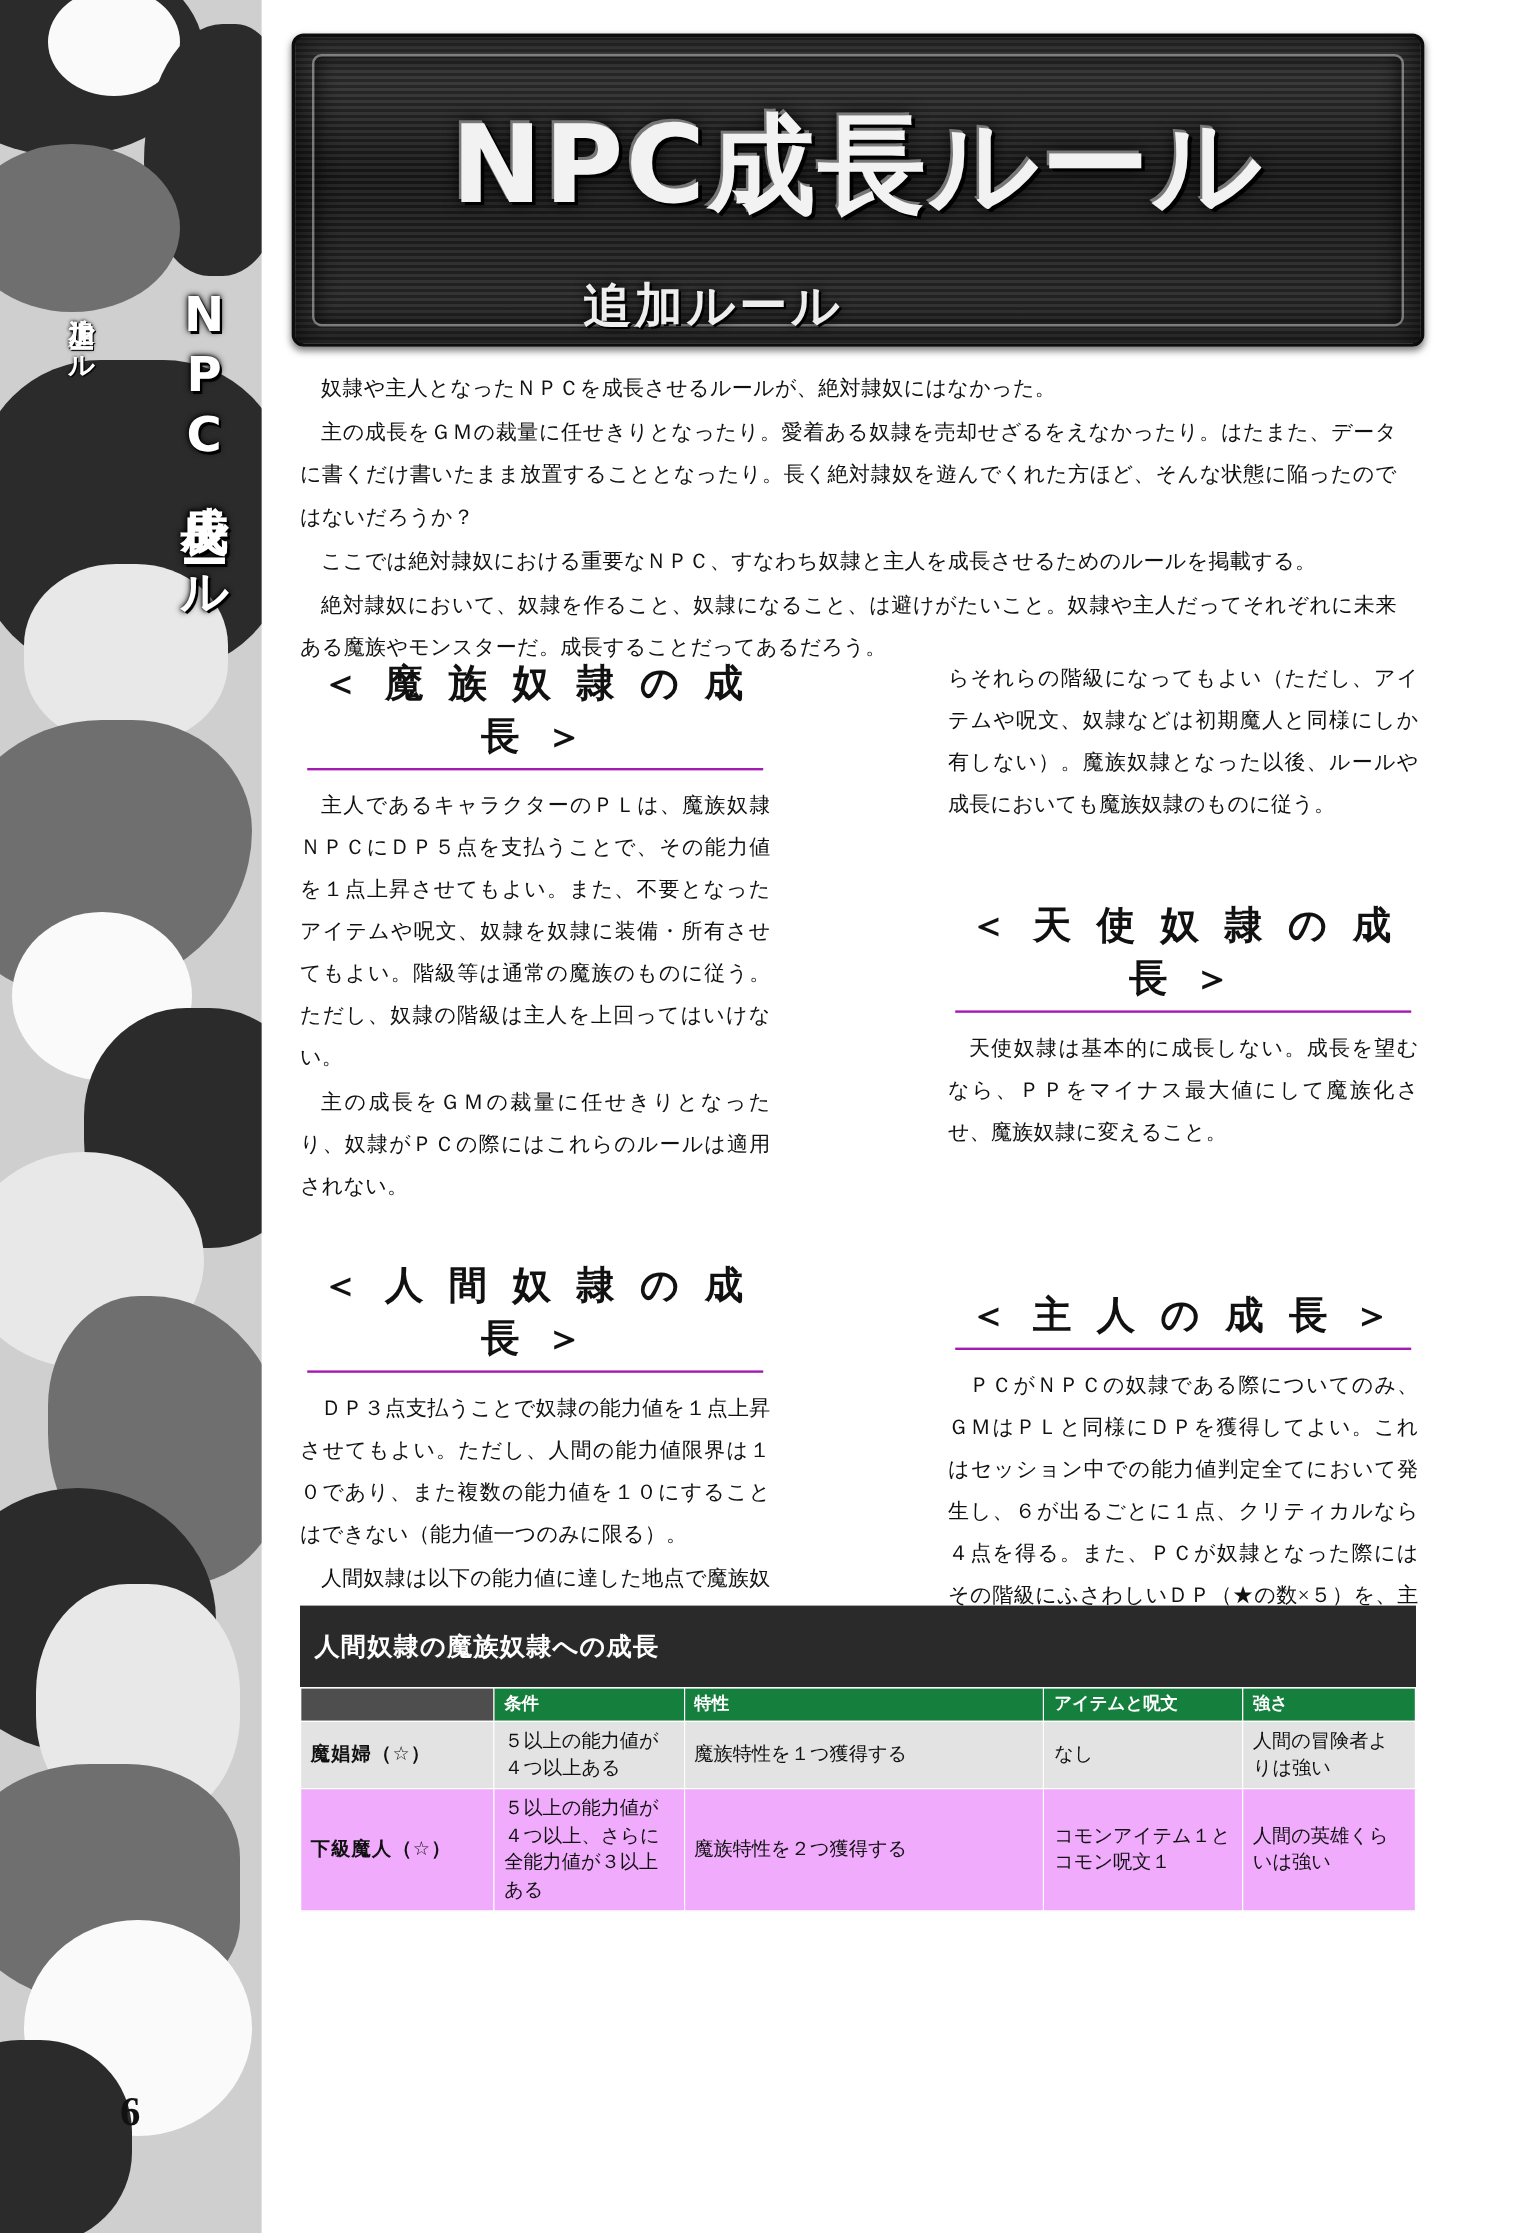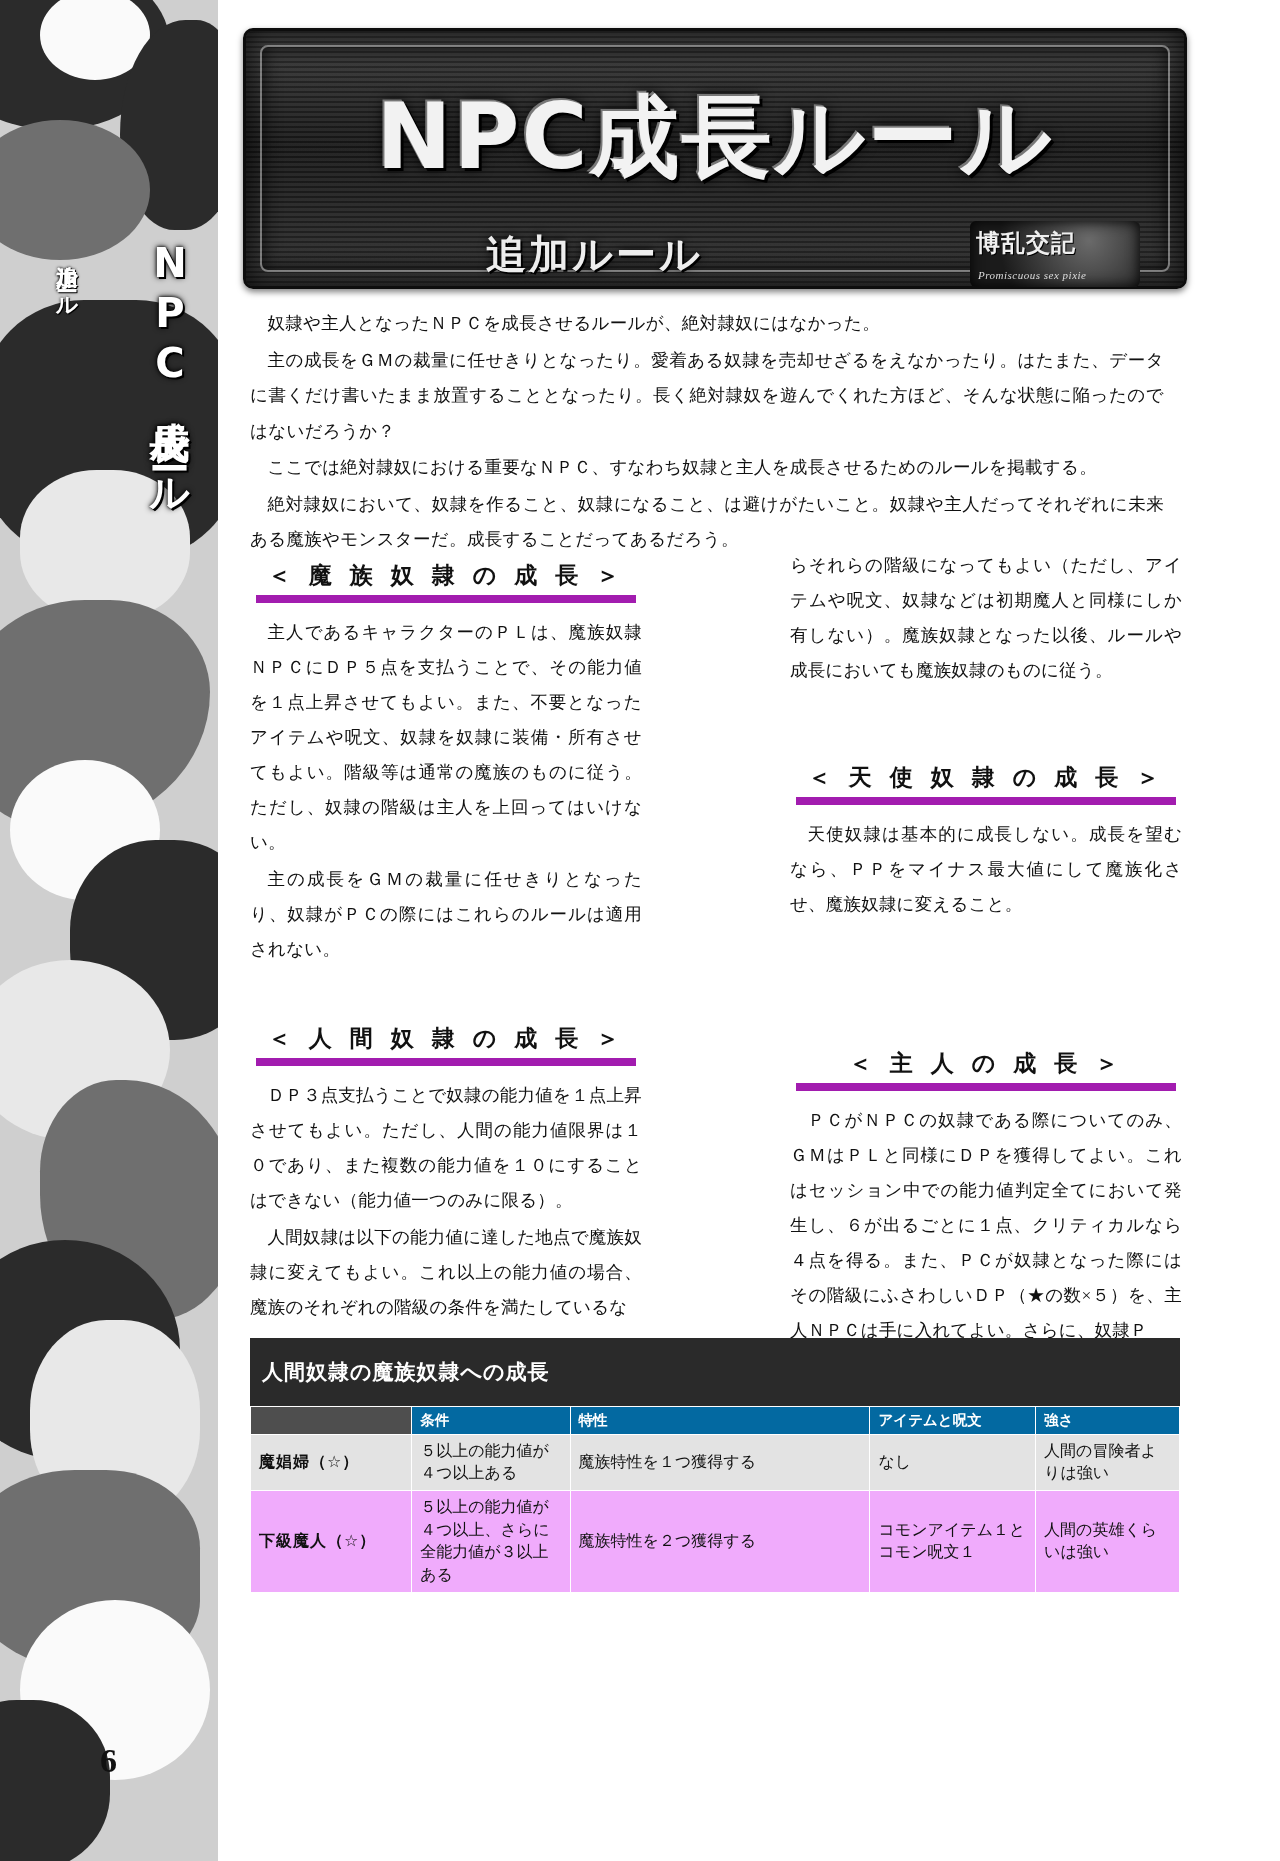--- a/index.html
+++ b/index.html
@@ -63,37 +63,37 @@
   
   #intro{position:absolute;left:250px;top:306px;width:930px;
      font-size:17.5px;line-height:2.03;letter-spacing:.3px;}
   #intro p{margin:0 16px 1px 0;text-indent:1em;text-align:justify;}
 
   #cols{position:absolute;left:250px;top:548px;width:932px;}
   .col{width:392px;float:left;}
   .col.right{margin-left:148px;}
 
   .sec-h{font-family:"DejaVu Sans","Liberation Sans",sans-serif;
-     font-weight:bold;font-size:23px;letter-spacing:5px;text-align:center;
-     border-bottom:8px solid #a21caf;padding-bottom:4px;margin:12px 6px 12px 6px;}
+     font-weight:bold;font-size:32px;letter-spacing:5px;text-align:center;
+     border-bottom:2px solid #a21caf;padding-bottom:4px;margin:0 6px 12px 6px;}
   .body-p{font-size:17.5px;line-height:2.0;letter-spacing:.2px;margin:0 0 2px 0;
      text-indent:1em;text-align:justify;}
   .spacer-42{height:42px;}
   .spacer-60{height:60px;}
 
   
   #table-wrap{position:absolute;left:250px;top:1338px;width:930px;}
   #table-title{background:#2a2a2a;color:#fff;font-weight:bold;font-size:21px;
      padding:20px 12px;font-family:"DejaVu Sans","Liberation Sans",sans-serif;
      letter-spacing:1px;}
   table{border-collapse:collapse;width:100%;background:#e9e9e9;
      font-family:"DejaVu Sans","Liberation Sans",sans-serif;}
   th,td{border:1px solid #ffffff;padding:5px 8px;font-size:16px;
      vertical-align:middle;line-height:1.42;color:#111;}
-  thead th{background:#0369a1;color:#ffffff;font-size:14.5px;text-align:left;
+  thead th{background:#15803d;color:#ffffff;font-size:14.5px;text-align:left;
      font-weight:bold;padding:3px 8px;}
   thead th.blank{background:#4e4e4e;}
   tbody tr.odd td{background:#e3e3e3;}
   tbody tr.even td{background:#f0abfc;}
   td.rowname{font-weight:bold;white-space:nowrap;letter-spacing:1px;}
   col.c0{width:128px;} col.c1{width:132px;} col.c2{width:250px;}
   col.c3{width:138px;} col.c4{width:120px;}
 </style>
 </head>
 <body>
@@ -118,24 +118,20 @@
 
   <div id="side-title">NPC成長ルール</div>
   <div id="side-sub">追加ルール</div>
   <div id="page-number">6</div>
 </div>
 
 <div id="plaque">
   <div id="plaque-inner"></div>
   <div id="plaque-title">NPC成長ルール</div>
   <div id="plaque-sub">追加ルール</div>
-  <div id="logo-badge">
-    <div class="lg">博乱交記</div>
-    <div class="sm">Promiscuous sex pixie</div>
-  </div>
 </div>
 
 <div id="intro">
   <p>奴隷や主人となったＮＰＣを成長させるルールが、絶対隷奴にはなかった。</p>
   <p>主の成長をＧＭの裁量に任せきりとなったり。愛着ある奴隷を売却せざるをえなかったり。はたまた、データに書くだけ書いたまま放置することとなったり。長く絶対隷奴を遊んでくれた方ほど、そんな状態に陥ったのではないだろうか？</p>
   <p>ここでは絶対隷奴における重要なＮＰＣ、すなわち奴隷と主人を成長させるためのルールを掲載する。</p>
   <p>絶対隷奴において、奴隷を作ること、奴隷になること、は避けがたいこと。奴隷や主人だってそれぞれに未来ある魔族やモンスターだ。成長することだってあるだろう。</p>
 </div>
 
 <div id="cols">

